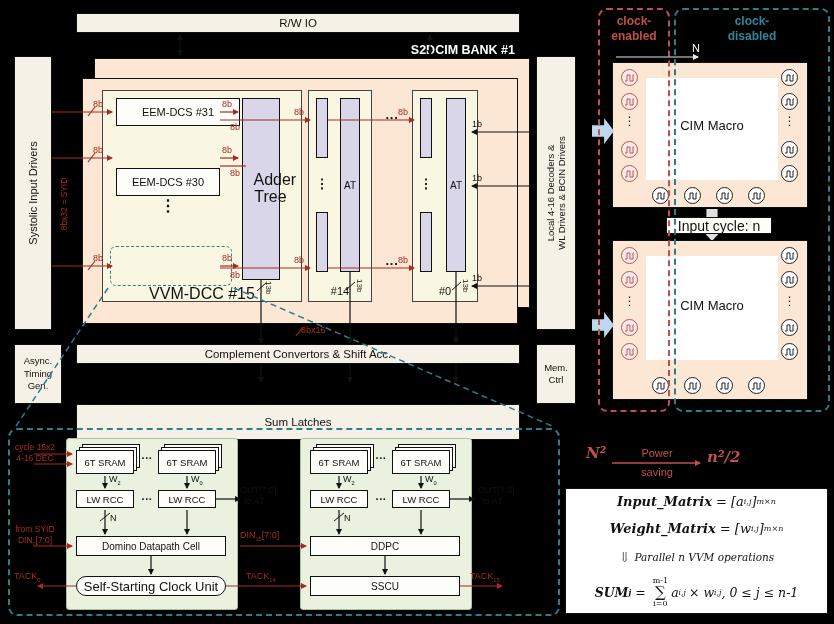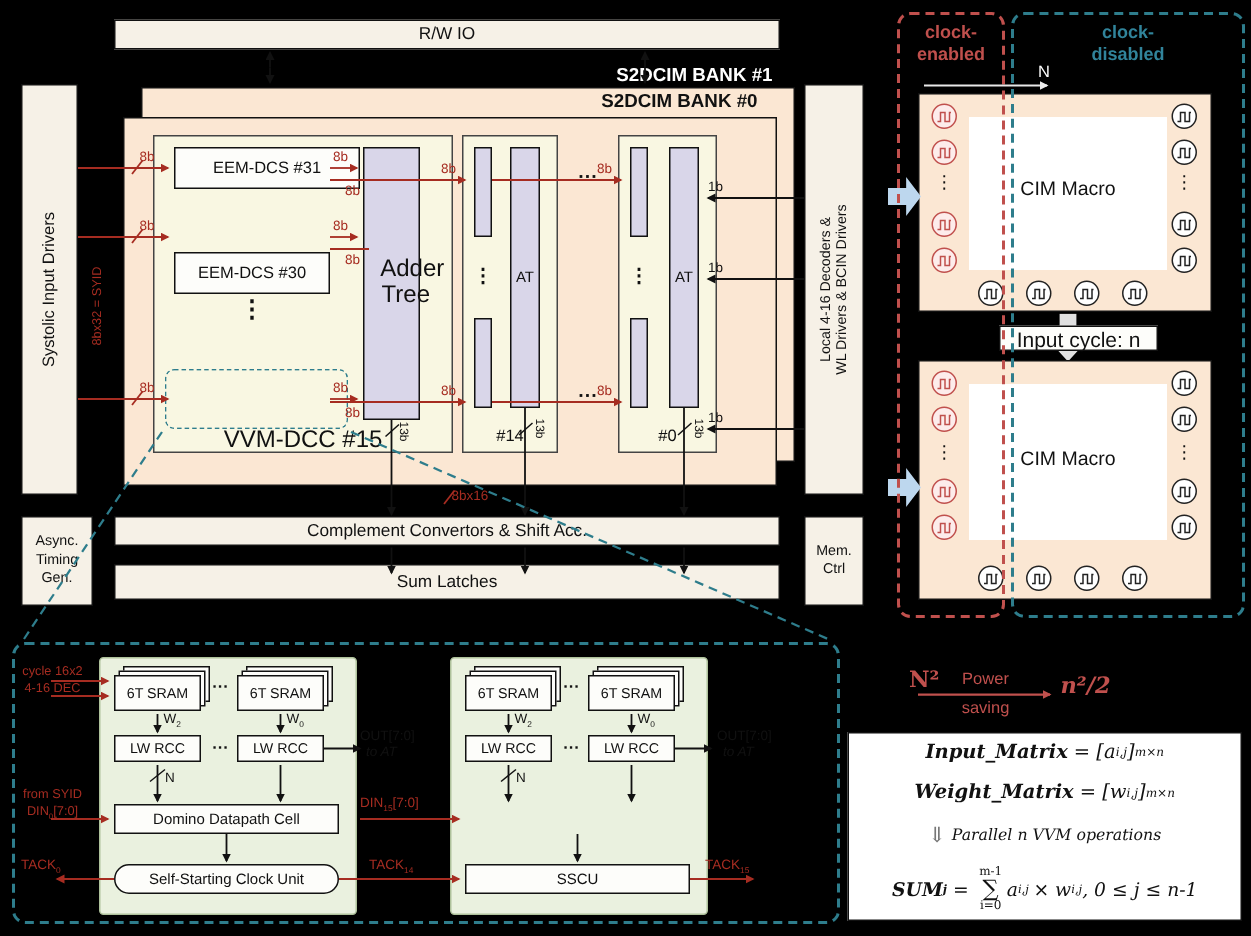--- a/index.html
+++ b/index.html
@@ -40,21 +40,20 @@
 
 <div id="stage">
 
   <div class="abs bar cc" style="left:76px;top:13px;width:444px;height:20px;">
       <span>R/W IO</span>
     </div>
 
   <div class="abs lbl" style="left:310px;top:44px;width:205px;text-align:right;color:#fff;font-size:12.5px;font-weight:600;">S2DCIM BANK #1</div>
 
   <div class="abs peach" style="left:94px;top:58px;width:436px;height:250px;"></div>
-  <div class="abs lbl" style="left:300px;top:61px;width:205px;text-align:right;font-size:12.5px;font-weight:600;">S2DCIM BANK #0</div>
   <div class="abs peach" style="left:82px;top:78px;width:436px;height:246px;"></div>
 
   <div class="abs yellow" style="left:102px;top:90px;width:200px;height:212px;"></div>
   <div class="abs yellow" style="left:308px;top:90px;width:64px;height:212px;"></div>
   <div class="abs yellow" style="left:412px;top:90px;width:66px;height:212px;"></div>
 
   <div class="abs white-box cc" style="left:116px;top:98px;width:124px;height:28px;font-size:11px;">
       <span>EEM-DCS #31</span>
     </div>
   <div class="abs white-box cc" style="left:116px;top:144px;width:104px;height:28px;font-size:11px;margin-top:24px;">
@@ -118,21 +117,21 @@
 
   <div class="abs bar" style="left:536px;top:56px;width:40px;height:274px;"></div>
   <div class="abs col rot" style="left:424px;top:181px;width:264px;height:24px;font-size:9.5px;line-height:1.2;">
     <span>Local 4-16 Decoders &amp;</span>
     <span>WL Drivers &amp; BCIN Drivers</span>
   </div>
 
   <div class="abs bar cc" style="left:76px;top:344px;width:444px;height:20px;">
       <span>Complement Convertors &amp; Shift Acc.</span>
     </div>
-  <div class="abs bar cc" style="left:76px;top:376px;width:444px;height:24px;">
+  <div class="abs bar cc" style="left:76px;top:404px;width:444px;height:36px;">
       <span>Sum Latches</span>
     </div>
   <div class="abs bar col lbl" style="left:14px;top:344px;width:48px;height:60px;font-size:9.5px;line-height:1.3;">
     <span>Async.</span>
     <span>Timing</span>
     <span>Gen.</span>
   </div>
   <div class="abs bar col lbl" style="left:536px;top:344px;width:40px;height:60px;font-size:9.5px;line-height:1.3;">
     <span>Mem.</span>
     <span>Ctrl</span>
@@ -321,21 +320,21 @@
     </div>
   <div class="abs cc" style="left:136px;top:493px;width:22px;font-size:11px;font-weight:bold;">···</div>
   <div class="abs white-box cc" style="left:158px;top:490px;width:58px;height:18px;font-size:9.5px;">
       <span>LW RCC</span>
     </div>
 
   <div class="abs lbl" style="left:110px;top:514px;font-size:9px;">N</div>
   <div class="abs white-box cc" style="left:76px;top:536px;width:150px;height:20px;font-size:10px;">
       <span>Domino Datapath Cell</span>
     </div>
-  <div class="abs white-box cc" style="left:76px;top:576px;width:150px;height:20px;font-size:10px;border-radius:10px;">
+  <div class="abs white-box cc" style="left:76px;top:576px;width:150px;height:20px;font-size:13px;border-radius:10px;">
       <span>Self-Starting Clock Unit</span>
     </div>
 
   <div class="abs white-box" style="left:316px;top:444px;width:58px;height:24px;"></div>
   <div class="abs white-box" style="left:313px;top:447px;width:58px;height:24px;"></div>
   <div class="abs white-box cc" style="left:310px;top:450px;width:58px;height:24px;font-size:9.5px;">
       <span>6T SRAM</span>
     </div>
   <div class="abs cc" style="left:370px;top:452px;width:22px;font-size:11px;font-weight:bold;">···</div>
   <div class="abs white-box" style="left:398px;top:444px;width:58px;height:24px;"></div>
@@ -349,20 +348,23 @@
 
   <div class="abs white-box cc" style="left:310px;top:490px;width:58px;height:18px;font-size:9.5px;">
       <span>LW RCC</span>
     </div>
   <div class="abs cc" style="left:370px;top:493px;width:22px;font-size:11px;font-weight:bold;">···</div>
   <div class="abs white-box cc" style="left:392px;top:490px;width:58px;height:18px;font-size:9.5px;">
       <span>LW RCC</span>
     </div>
 
   <div class="abs lbl" style="left:344px;top:514px;font-size:9px;">N</div>
+  <div class="abs white-box cc" style="left:310px;top:536px;width:150px;height:20px;font-size:10px;">
+      <span>DDPC</span>
+    </div>
   <div class="abs white-box cc" style="left:310px;top:576px;width:150px;height:20px;font-size:10px;">
       <span>SSCU</span>
     </div>
 
   <div class="abs col red-t lbl" style="left:8px;top:442px;width:54px;font-size:8.5px;line-height:1.25;">
     <span>cycle 16x2</span>
     <span>4-16 DEC</span>
   </div>
   <div class="abs col red-t lbl" style="left:8px;top:524px;width:54px;font-size:8.5px;line-height:1.25;">
     <span>from SYID</span>
@@ -372,21 +374,21 @@
 
   <div class="abs lbl" style="left:240px;top:486px;font-size:9px;">OUT[7:0]</div>
   <div class="abs lbl" style="left:244px;top:497px;font-size:9px;font-style:italic;">to AT</div>
   <div class="abs lbl" style="left:478px;top:486px;font-size:9px;">OUT[7:0]</div>
   <div class="abs lbl" style="left:482px;top:497px;font-size:9px;font-style:italic;">to AT</div>
 
   <div class="abs red-t lbl" style="left:14px;top:572px;font-size:9px;"><span>TACK</span><sub>0</sub></div>
   <div class="abs red-t lbl" style="left:246px;top:572px;font-size:9px;"><span>TACK</span><sub>14</sub></div>
   <div class="abs red-t lbl" style="left:470px;top:572px;font-size:9px;"><span>TACK</span><sub>15</sub></div>
 
-  <div class="abs serif crimson lbl" style="left:586px;top:446px;font-size:15px;font-weight:bold;margin-left:20px;">N²</div>
+  <div class="abs serif crimson lbl" style="left:586px;top:446px;font-size:15px;font-weight:bold;font-style:italic;">N²</div>
   <div class="abs cc crimson" style="left:627px;top:447px;width:60px;font-size:11px;">Power</div>
   <div class="abs cc crimson" style="left:627px;top:466px;width:60px;font-size:11px;">saving</div>
   <div class="abs serif crimson lbl" style="left:707px;top:450px;font-size:15px;font-weight:bold;font-style:italic;">n²/2</div>
 
   <div class="abs" style="left:565px;top:488px;width:263px;height:126px;background:#fff;border:1px solid #111;padding:5px 4px;display:flex;flex-direction:column;justify-content:space-between;">
     <div class="frow">
       <span class="fname">Input_Matrix</span>
       <span style="margin-left:4px;">= [a</span>
         <sub>i,j</sub>
         <span>]</span>

